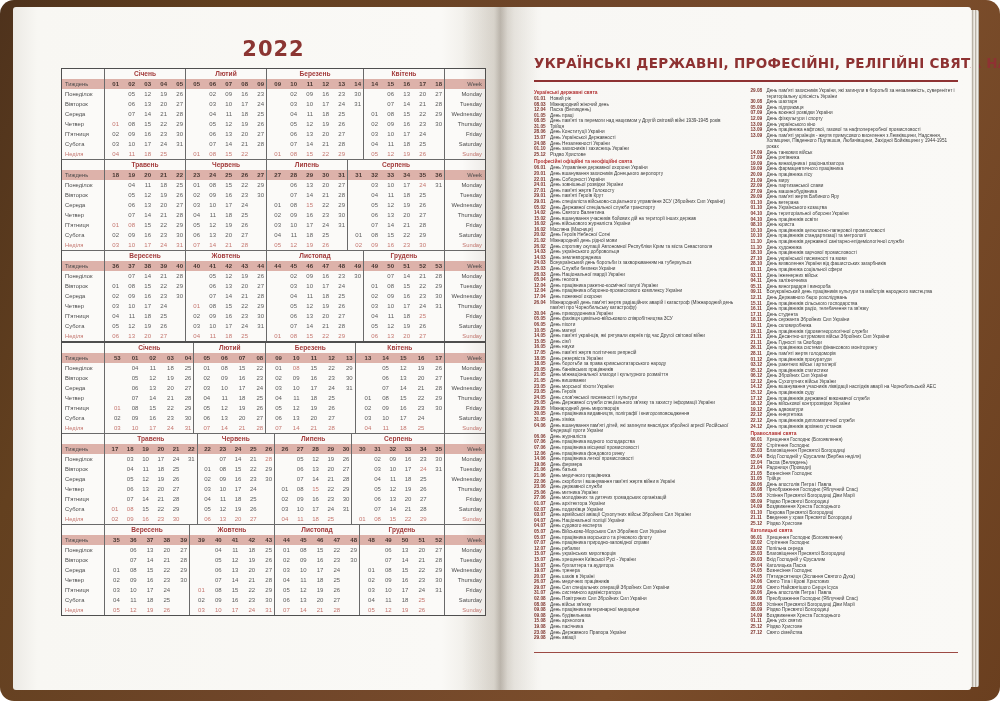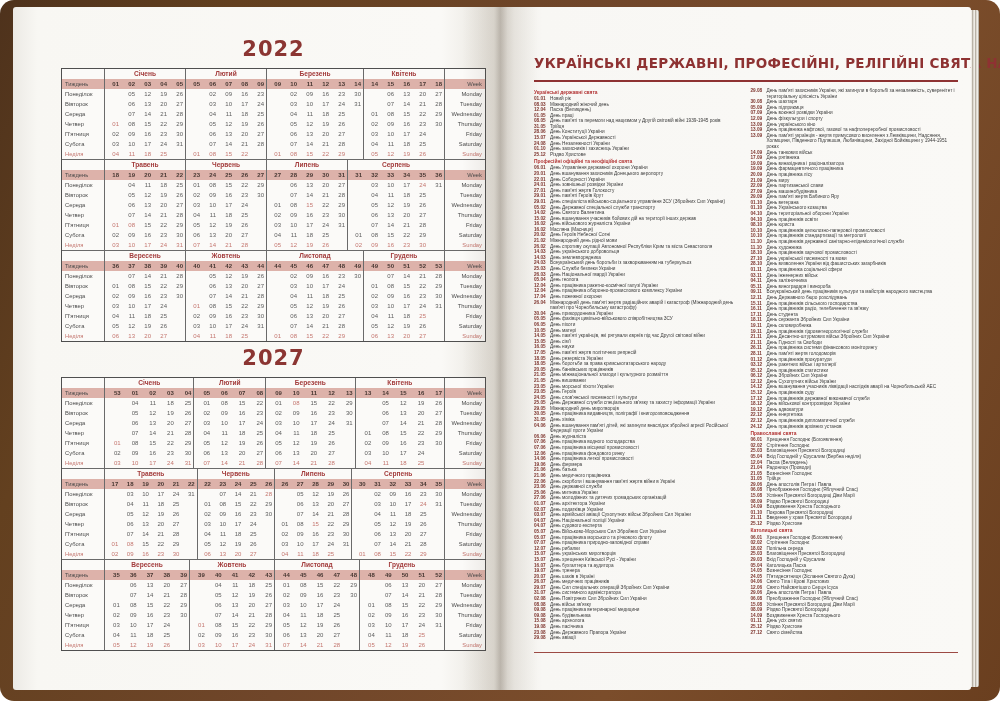--- a/index.html
+++ b/index.html
@@ -860,21 +860,20 @@
                 <div class="ec">Wednesday</div>
                 <div class="ec">Thursday</div>
                 <div class="ec">Friday</div>
                 <div class="ec">Saturday</div>
                 <div class="ec sun">Sunday</div>
               </div>
             </div>
           </div>
         </div>
         <div class="year-sec">
-          <div class="year-title">2027</div>
           <div class="cal-table">
             <div class="cal-group">
               <div class="names-col">
                 <div class="nc"></div>
                 <div class="nc pink">Тиждень</div>
                 <div class="nc">Понеділок</div>
                 <div class="nc">Вівторок</div>
                 <div class="nc">Середа</div>
                 <div class="nc">Четвер</div>
                 <div class="nc">П'ятниця</div>

